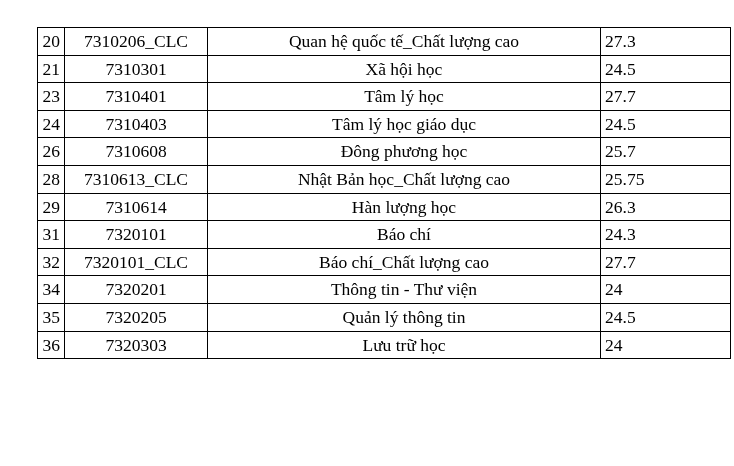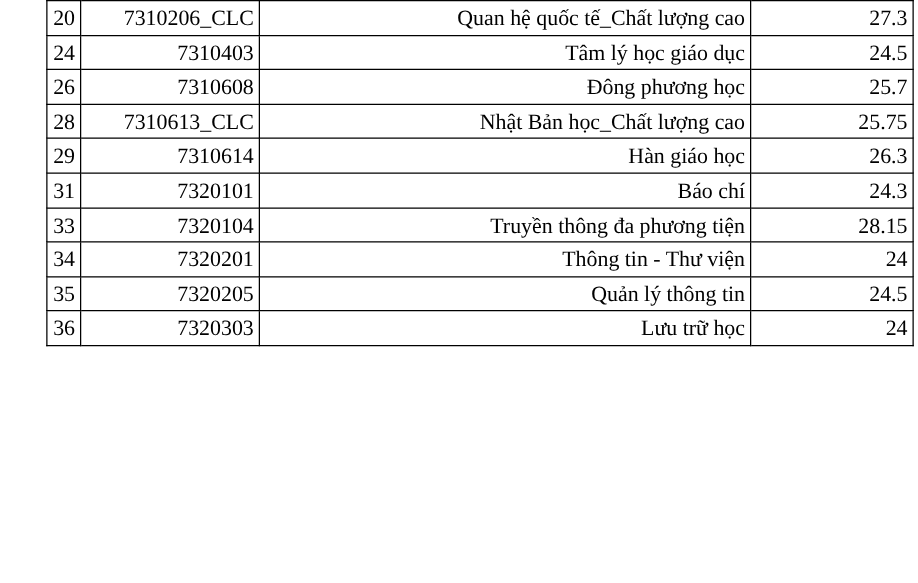--- a/index.html
+++ b/index.html
@@ -12,20 +12,21 @@
     height: 466px;
     font-family: "Liberation Serif", serif;
     color: #000000;
     overflow: hidden;
   }
   .page {
     position: relative;
     width: 734px;
     height: 390px;
     background: #ffffff;
+    margin-top: 27px;
   }
   table.score-table {
     border-collapse: collapse;
     width: 693px;
     margin-left: 37px;
     margin-top: 0px;
     table-layout: fixed;
   }
   table.score-table td {
     border: 1px solid #000000;
@@ -49,29 +50,29 @@
     border-bottom: none;
     text-align: right;
     padding-right: 3px;
     font-size: 15.5px;
     vertical-align: bottom;
     line-height: 1;
     padding-bottom: 3px;
     height: 26.6px;
   }
   td.code {
-    text-align: right;
+    text-align: center;
     padding-left: 3px;
   }
   td.name {
-    text-align: right;
+    text-align: center;
     padding-left: 6px;
   }
   td.score {
-    text-align: right;
+    text-align: left;
   }
   tr.row:last-child td {
     
   }
 </style>
 </head>
 <body>
 
 <div class="page">
   <table class="score-table">
@@ -82,54 +83,66 @@
       <col class="c-score">
     </colgroup>
     <tbody>
         <tr class="row">
           <td class="idx">20</td>
           <td class="code">7310206_CLC</td>
           <td class="name">Quan hệ quốc tế_Chất lượng cao</td>
           <td class="score">27.3</td>
         </tr>
         <tr class="row">
+          <td class="idx">21</td>
+          <td class="code">7310301</td>
+          <td class="name">Xã hội học</td>
+          <td class="score">24.5</td>
+        </tr>
+        <tr class="row">
+          <td class="idx">23</td>
+          <td class="code">7310401</td>
+          <td class="name">Tâm lý học</td>
+          <td class="score">27.7</td>
+        </tr>
+        <tr class="row">
           <td class="idx">24</td>
           <td class="code">7310403</td>
           <td class="name">Tâm lý học giáo dục</td>
           <td class="score">24.5</td>
         </tr>
         <tr class="row">
           <td class="idx">26</td>
           <td class="code">7310608</td>
           <td class="name">Đông phương học</td>
           <td class="score">25.7</td>
         </tr>
         <tr class="row">
           <td class="idx">28</td>
           <td class="code">7310613_CLC</td>
           <td class="name">Nhật Bản học_Chất lượng cao</td>
           <td class="score">25.75</td>
         </tr>
         <tr class="row">
           <td class="idx">29</td>
           <td class="code">7310614</td>
-          <td class="name">Hàn giáo học</td>
+          <td class="name">Hàn lượng học</td>
           <td class="score">26.3</td>
         </tr>
         <tr class="row">
           <td class="idx">31</td>
           <td class="code">7320101</td>
           <td class="name">Báo chí</td>
           <td class="score">24.3</td>
         </tr>
         <tr class="row">
-          <td class="idx">33</td>
-          <td class="code">7320104</td>
-          <td class="name">Truyền thông đa phương tiện</td>
-          <td class="score">28.15</td>
+          <td class="idx">32</td>
+          <td class="code">7320101_CLC</td>
+          <td class="name">Báo chí_Chất lượng cao</td>
+          <td class="score">27.7</td>
         </tr>
         <tr class="row">
           <td class="idx">34</td>
           <td class="code">7320201</td>
           <td class="name">Thông tin - Thư viện</td>
           <td class="score">24</td>
         </tr>
         <tr class="row">
           <td class="idx">35</td>
           <td class="code">7320205</td>

